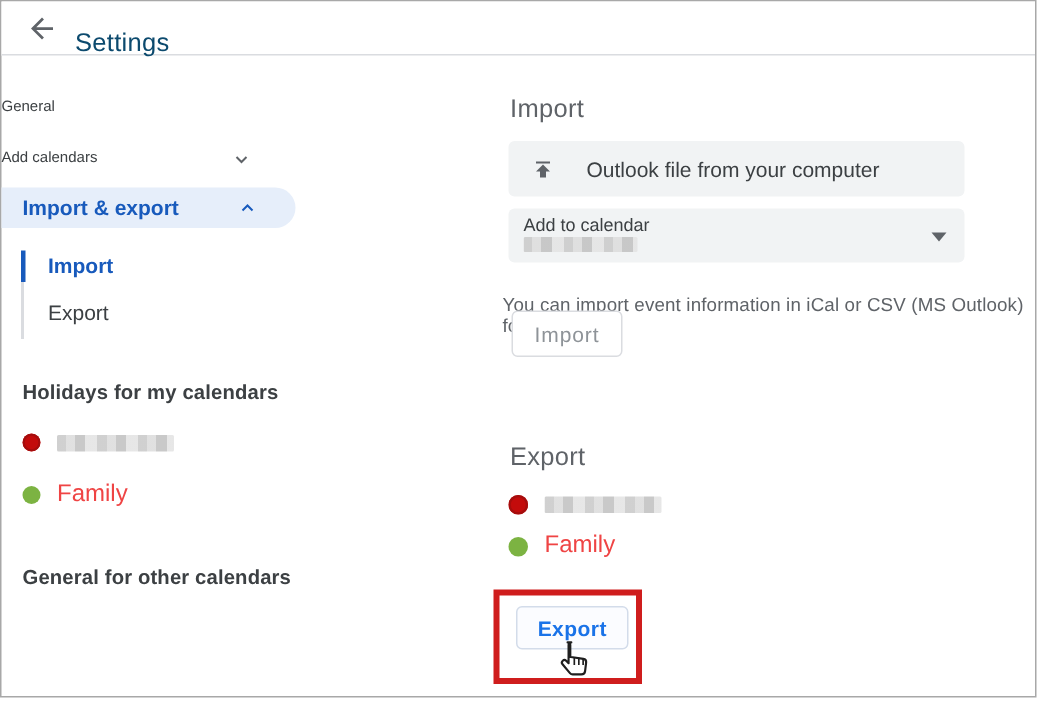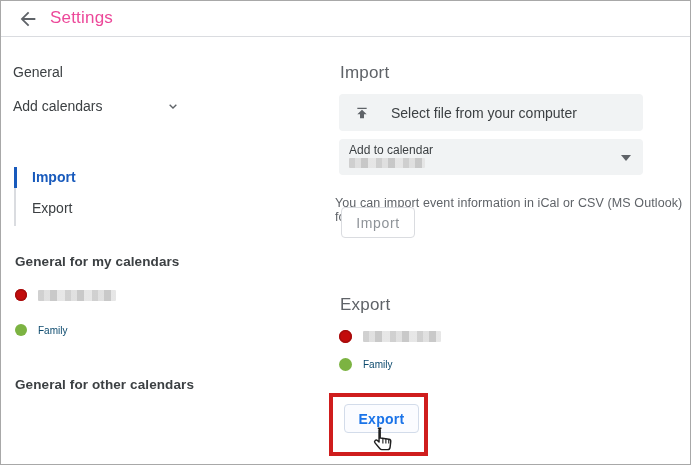--- a/index.html
+++ b/index.html
@@ -10,43 +10,43 @@
   }
   .frame{
     position:absolute;left:0;top:0;width:689px;height:463px;
     border:1px solid #a8a8a8;background:#fff;
   }
 
   
   .header{position:absolute;left:0;top:0;width:100%;height:35px;border-bottom:1px solid #dadce0;background:#fff;}
   .back-btn{position:absolute;left:14px;top:5px;width:26px;height:26px;border:none;background:transparent;padding:2px;cursor:pointer;}
   .back-btn svg{width:22px;height:22px;fill:#5f6368;display:block;}
-  .page-title{position:absolute;left:49px;top:0;height:35px;line-height:34px;font-size:17px;color:#ec4899;letter-spacing:.2px;text-align:center;}
+  .page-title{position:absolute;left:49px;top:11px;height:35px;line-height:34px;font-size:17px;color:#0c4a6e;letter-spacing:.2px;text-align:center;}
 
   
-  .nav-item{position:absolute;left:0;height:22px;line-height:22px;font-size:14px;color:#3c4043;padding-left:12px;width:190px;cursor:pointer;}
+  .nav-item{position:absolute;left:0;height:22px;line-height:22px;font-size:10px;color:#3c4043;padding-left:0;width:190px;cursor:pointer;}
   .nav-item .chev{position:absolute;right:22px;top:3px;width:16px;height:16px;color:#5f6368;}
   .chev svg{width:16px;height:16px;display:block;}
   .nav-pill{
     position:absolute;left:0;top:124px;width:196px;height:27px;line-height:27px;
     background:#e6eefa;border-radius:0 14px 14px 0;font-size:14px;font-weight:700;
     color:#185abc;padding-left:14px;box-sizing:border-box;cursor:pointer;
   }
   .nav-pill .chev{position:absolute;right:24px;top:6px;color:#185abc;}
   .indent-blue{position:absolute;left:13px;top:166px;width:3px;height:21px;background:#185abc;}
   .indent-gray{position:absolute;left:13px;top:187px;width:2px;height:38px;background:#dadce0;}
   .sub-item{position:absolute;left:31px;height:20px;line-height:20px;font-size:14px;cursor:pointer;}
   .sub-item.active{color:#185abc;font-weight:700;}
   .side-heading{position:absolute;left:14px;font-size:13.5px;font-weight:700;color:#3c4043;letter-spacing:.1px;}
   .cal-row{position:absolute;left:14px;height:16px;display:flex;align-items:center;cursor:pointer;}
   .dot{width:12px;height:12px;border-radius:50%;flex:0 0 auto;}
   .dot.red{background:#c30b0b;box-shadow:inset 0 0 0 1.5px #a50d0d;}
   .dot.green-light{background:#7cb342;}
   .dot.green-dark{background:#0b8043;}
-  .cal-label{margin-left:11px;font-size:10px;color:#0c4a6e;}
+  .cal-label{margin-left:11px;font-size:16px;color:#ef4444;}
   .redacted{
     height:11px;width:78px;margin-left:11px;border-radius:1px;opacity:.9;
     background:
       repeating-linear-gradient(90deg,#cbcbcb 0 6px,#dddddd 6px 12px,#c3c3c3 12px 19px,#e4e4e4 19px 27px);
   }
 
   
   .section-heading{position:absolute;font-size:17px;color:#5f6368;letter-spacing:.2px;}
   .select-file-btn{
     position:absolute;left:338px;top:93px;width:304px;height:37px;background:#f1f3f4;
@@ -101,28 +101,36 @@
 
   <div class="nav-item" style="top:94px;">
     <span>Add calendars</span>
     <span class="chev">
       <svg viewBox="0 0 24 24">
           <path d="M7 10l5 5 5-5" fill="none" stroke="currentColor" stroke-width="2"></path>
         </svg>
     </span>
   </div>
 
+  <div class="nav-pill">
+    <span>Import &amp; export</span>
+    <span class="chev">
+      <svg viewBox="0 0 24 24">
+          <path d="M7 14l5-5 5 5" fill="none" stroke="currentColor" stroke-width="2"></path>
+        </svg>
+    </span>
+  </div>
 
   <div class="indent-blue"></div>
   <div class="indent-gray"></div>
 
   <div class="sub-item active" style="top:166px;">Import</div>
   <div class="sub-item" style="top:197px;">Export</div>
 
-  <div class="side-heading" style="top:253px;">General for my calendars</div>
+  <div class="side-heading" style="top:253px;">Holidays for my calendars</div>
 
   <div class="cal-row" style="top:286px;">
     <span class="dot red"></span>
     <span class="redacted"></span>
   </div>
   <div class="cal-row" style="top:321px;">
     <span class="dot green-light"></span>
     <span class="cal-label">Family</span>
   </div>
 
@@ -130,21 +138,21 @@
 
 
   <div class="section-heading" style="left:339px;top:62px;">Import</div>
 
   <button class="select-file-btn">
     <span class="upicon">
       <svg viewBox="0 0 24 24">
           <path d="M5 4v2h14V4H5zm7 3l-7 7h4v6h6v-6h4l-7-7z"></path>
         </svg>
     </span>
-    <span>Select file from your computer</span>
+    <span>Outlook file from your computer</span>
   </button>
 
   <div class="dropdown">
     <div class="dropdown-label">Add to calendar</div>
     <div class="redacted"></div>
     <div class="caret"></div>
   </div>
 
   <div class="help-text" style="left:334px;top:180px;margin-top:15px;">You can import event information in iCal or CSV (MS Outlook) format.</div>
 

